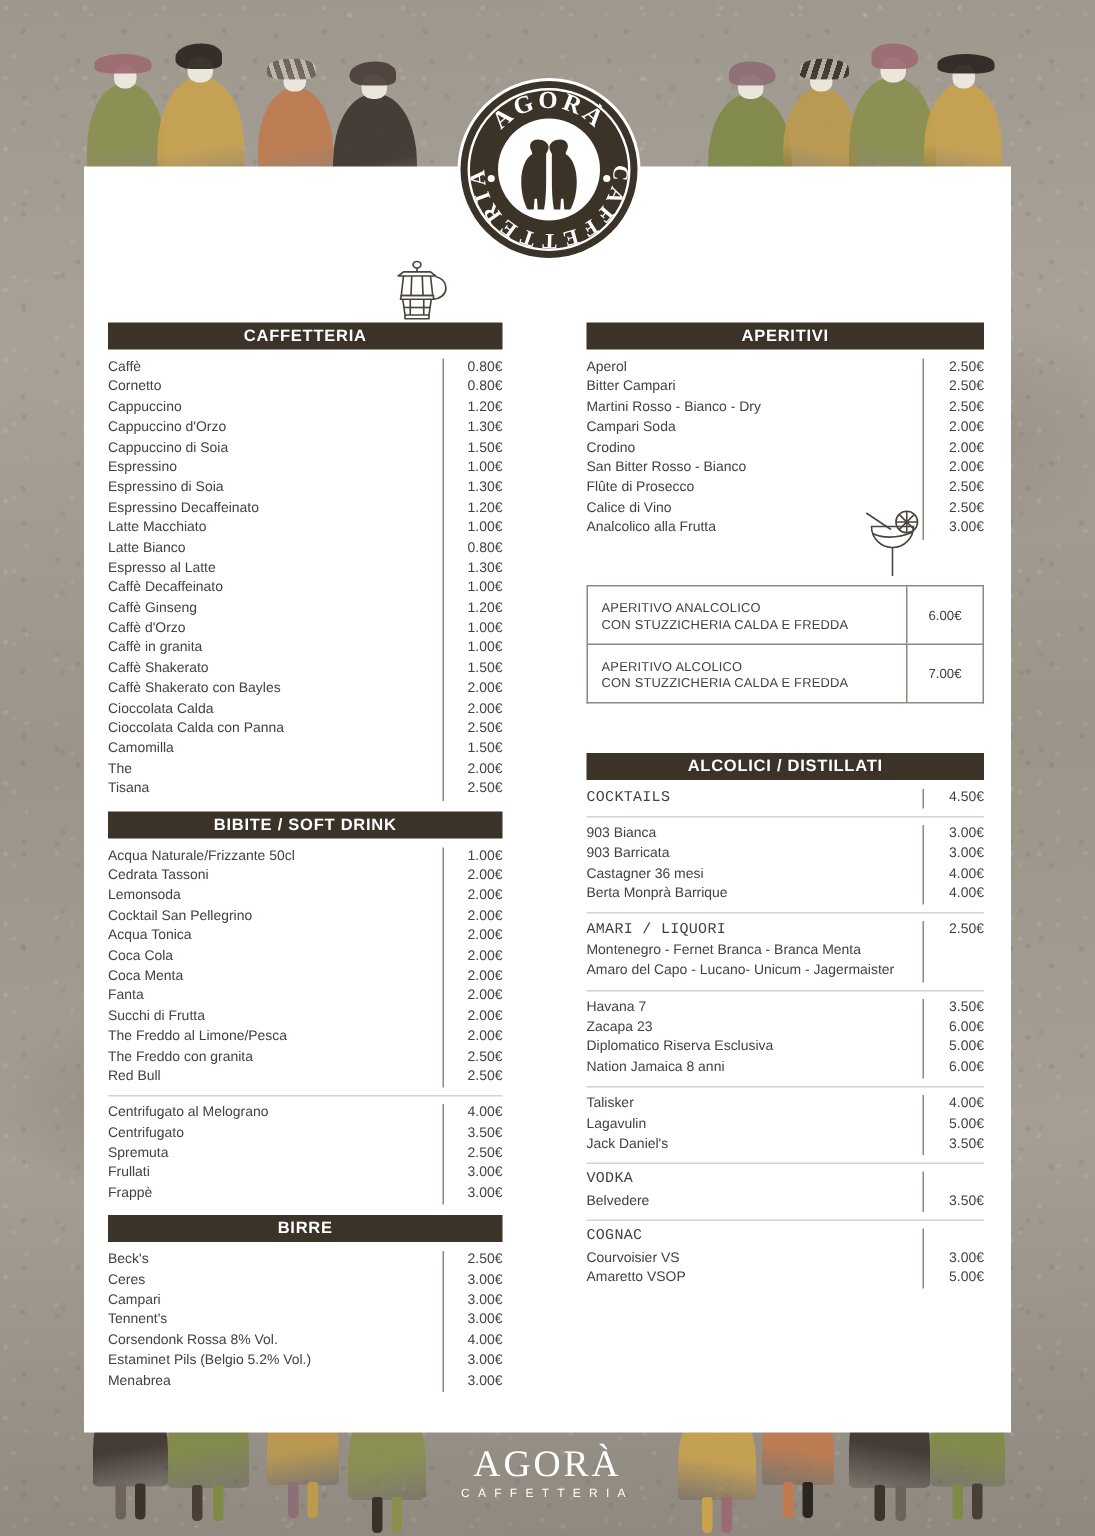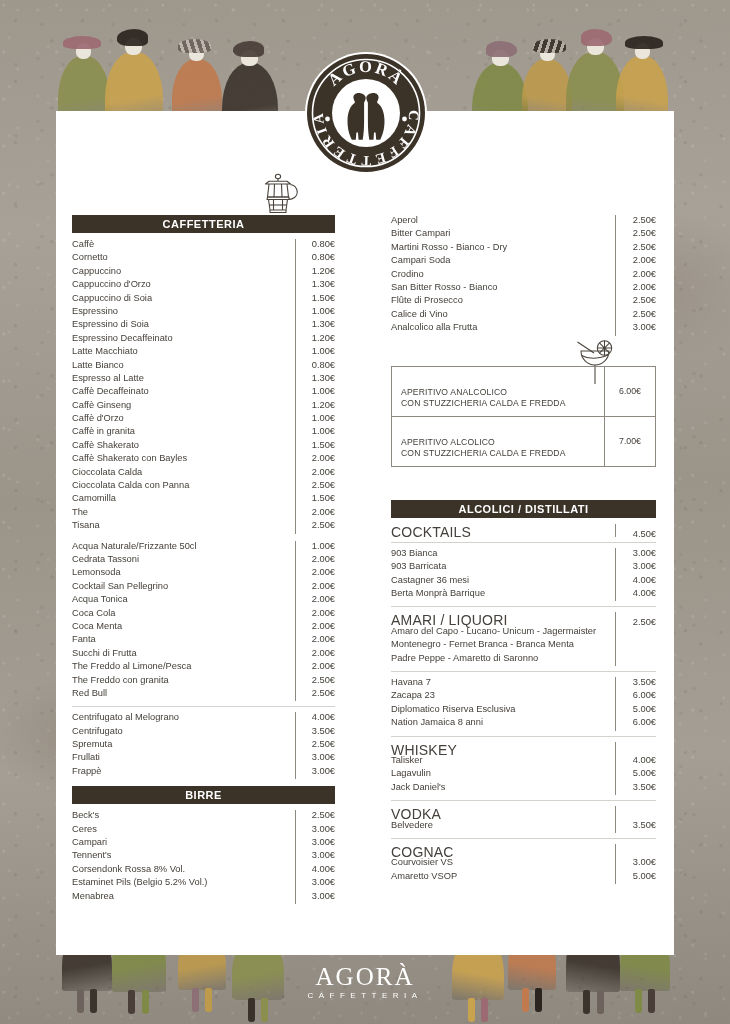--- a/index.html
+++ b/index.html
@@ -63,29 +63,29 @@
 
   
   .rows{position:relative;}
   .rows:before{content:"";position:absolute;left:223px;top:0;bottom:0;
     width:1px;background:#8d8880;}
   .row{display:flex;align-items:baseline;height:13.4px;}
   .rname{flex:1;font-size:9.3px;color:#45403b;white-space:nowrap;}
   .rprice{width:40px;text-align:right;font-size:9.3px;color:#45403b;}
   .grp-rule{height:1px;background:#d5d2cd;margin:5px 0 5px 0;}
   .gap{height:7px;}
-  .subhead{font-size:14px;color:#45403b;letter-spacing:.2px;}
+  .subhead{font-size:10px;color:#45403b;letter-spacing:.2px;font-family:Liberation Mono, monospace;}
 
   
   .col-right .rows:before{left:224px;}
 
   
   .apbox{border:1px solid #8d8880;display:flex;margin-top:0;}
   .apbox + .apbox{border-top:none;}
-  .apbox .txt{flex:1;padding:20px 8px 6px 9px;}
+  .apbox .txt{flex:1;padding:9px 8px 6px 9px;}
   .apbox .txt div{font-size:8.6px;color:#45403b;line-height:11.5px;letter-spacing:.15px;}
   .apbox .pr{width:50px;border-left:1px solid #8d8880;display:flex;align-items:center;
     justify-content:center;font-size:8.8px;color:#45403b;}
 
   
   .moka{position:absolute;left:254px;top:168px;}
   .cocktail{position:absolute;left:572px;top:334px;}
 
   
   .footer{position:absolute;left:0;top:963px;width:730px;text-align:center;z-index:4;}
@@ -403,20 +403,23 @@
         <div class="row">
           <div class="rname">The</div>
           <div class="rprice">2.00€</div>
         </div>
         <div class="row">
           <div class="rname">Tisana</div>
           <div class="rprice">2.50€</div>
         </div>
       </div>
       <div class="gap"></div>
+      <div class="bar">
+        <span>BIBITE / SOFT DRINK</span>
+      </div>
       <div class="rows">
         <div class="row">
           <div class="rname">Acqua Naturale/Frizzante 50cl</div>
           <div class="rprice">1.00€</div>
         </div>
         <div class="row">
           <div class="rname">Cedrata Tassoni</div>
           <div class="rprice">2.00€</div>
         </div>
         <div class="row">
@@ -513,20 +516,23 @@
           <div class="rprice">3.00€</div>
         </div>
         <div class="row">
           <div class="rname">Menabrea</div>
           <div class="rprice">3.00€</div>
         </div>
       </div>
     </div>
 
   <div class="col col-right" id="col-right">
+      <div class="bar">
+        <span>APERITIVI</span>
+      </div>
       <div class="rows">
         <div class="row">
           <div class="rname">Aperol</div>
           <div class="rprice">2.50€</div>
         </div>
         <div class="row">
           <div class="rname">Bitter Campari</div>
           <div class="rprice">2.50€</div>
         </div>
         <div class="row">
@@ -603,31 +609,27 @@
           <div class="rprice">4.00€</div>
         </div>
       </div>
       <div class="grp-rule"></div>
       <div class="rows">
         <div class="row">
           <div class="rname subhead">AMARI / LIQUORI</div>
           <div class="rprice">2.50€</div>
         </div>
         <div class="row">
+          <div class="rname">Montenegro - Fernet Branca - Branca Menta</div>
+          <div class="rprice"></div>
+        </div>
+        <div class="row">
           <div class="rname">Amaro del Capo - Lucano- Unicum - Jagermaister</div>
           <div class="rprice"></div>
         </div>
-        <div class="row">
-          <div class="rname">Montenegro - Fernet Branca - Branca Menta</div>
-          <div class="rprice"></div>
-        </div>
-        <div class="row">
-          <div class="rname">Padre Peppe - Amaretto di Saronno</div>
-          <div class="rprice"></div>
-        </div>
       </div>
       <div class="grp-rule"></div>
       <div class="rows">
         <div class="row">
           <div class="rname">Havana 7</div>
           <div class="rprice">3.50€</div>
         </div>
         <div class="row">
           <div class="rname">Zacapa 23</div>
           <div class="rprice">6.00€</div>
@@ -636,24 +638,20 @@
           <div class="rname">Diplomatico Riserva Esclusiva</div>
           <div class="rprice">5.00€</div>
         </div>
         <div class="row">
           <div class="rname">Nation Jamaica 8 anni</div>
           <div class="rprice">6.00€</div>
         </div>
       </div>
       <div class="grp-rule"></div>
       <div class="rows">
-        <div class="row">
-          <div class="rname subhead">WHISKEY</div>
-          <div class="rprice"></div>
-        </div>
         <div class="row">
           <div class="rname">Talisker</div>
           <div class="rprice">4.00€</div>
         </div>
         <div class="row">
           <div class="rname">Lagavulin</div>
           <div class="rprice">5.00€</div>
         </div>
         <div class="row">
           <div class="rname">Jack Daniel's</div>

